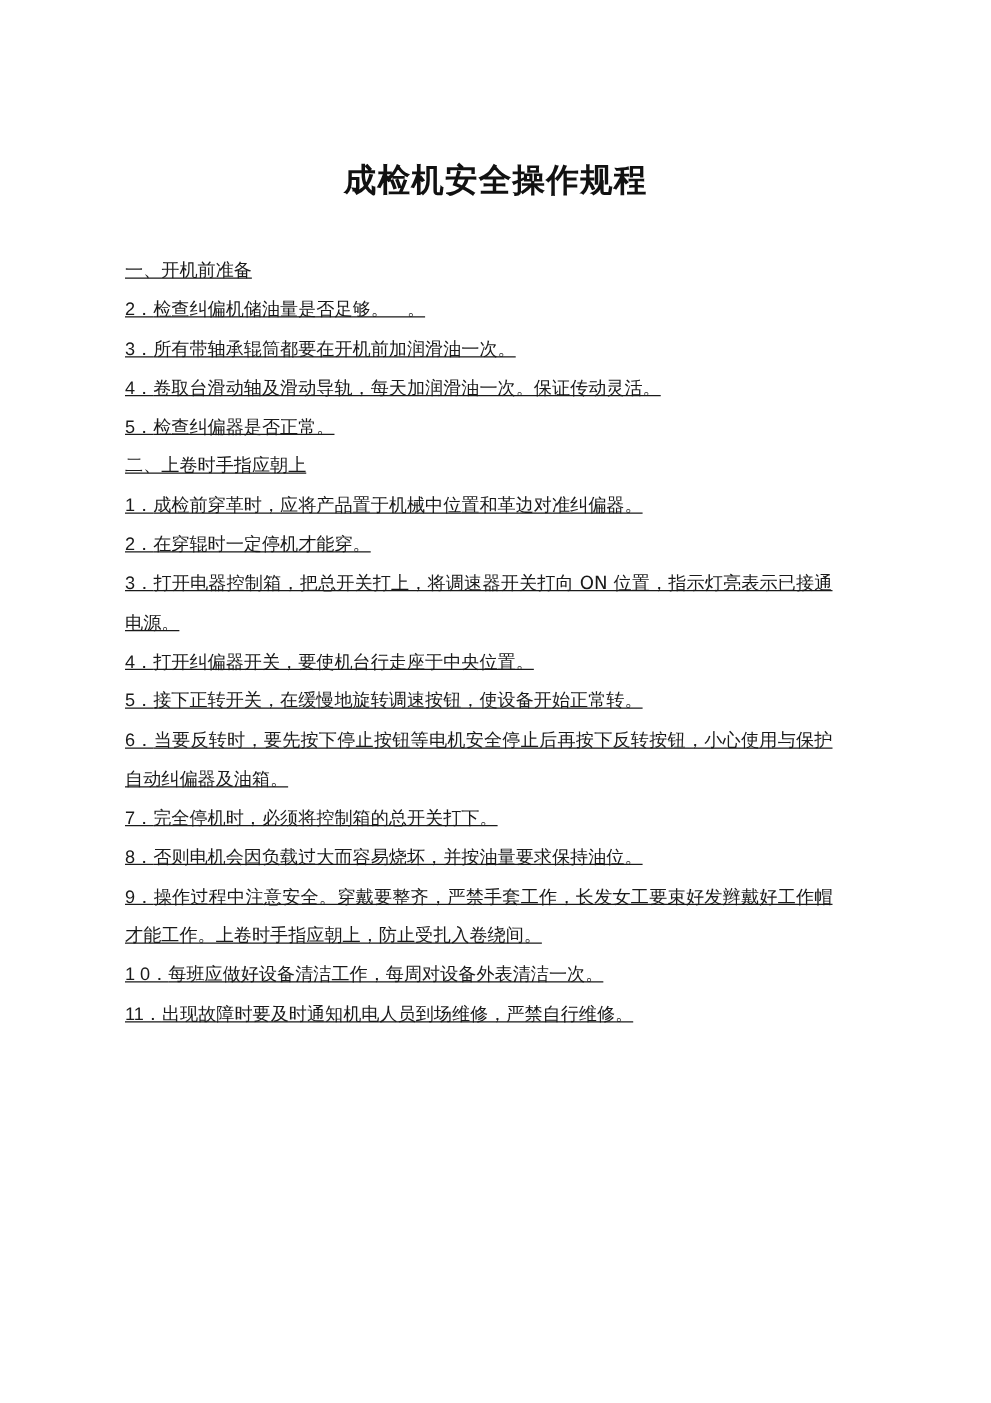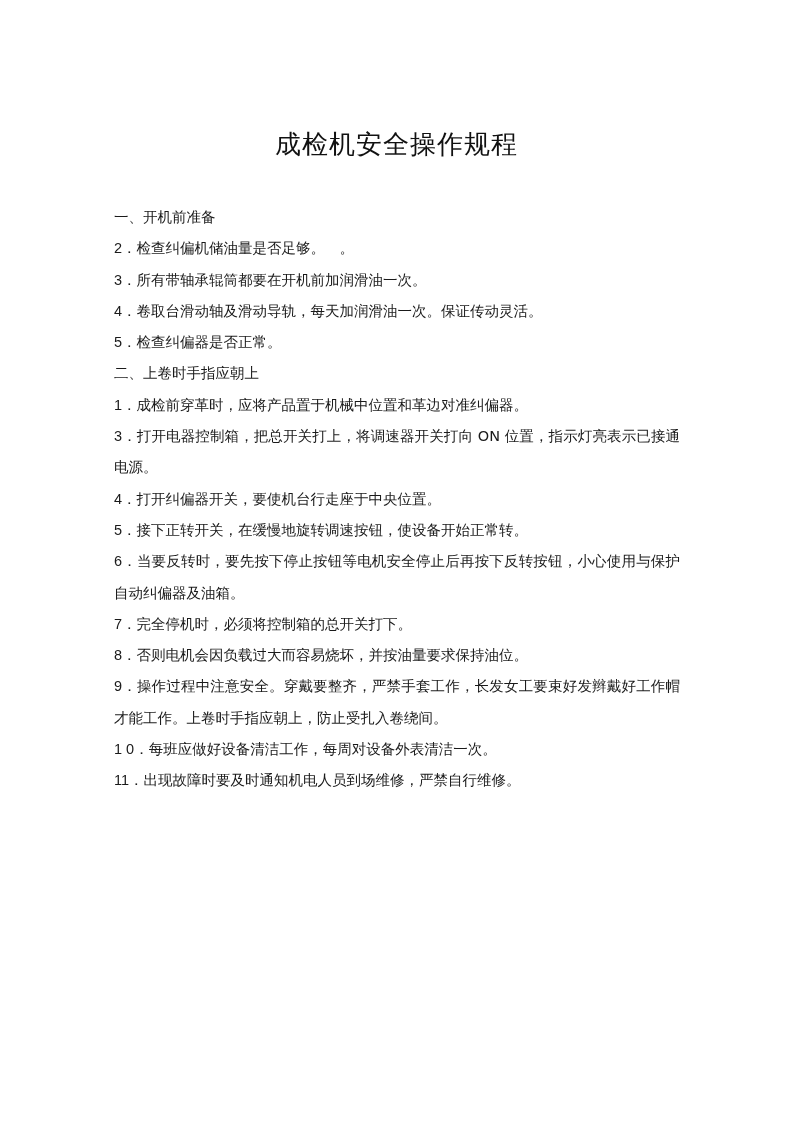--- a/index.html
+++ b/index.html
@@ -1,38 +1,39 @@
 <!DOCTYPE html>
 <html><head>
 <meta charset="utf-8">
 <style>
   html, body { margin: 0; padding: 0; background: #ffffff; }
   body { width: 793px; height: 1122px; position: relative; overflow: hidden;
          font-family: "DejaVu Sans", "Liberation Sans", sans-serif; color: #1a1a1a; }
   .title { position: absolute; top: 110px; left: 0; width: 793px; text-align: center;
-           font-size: 26px; font-weight: normal; color: #111; letter-spacing: 1px; }
-  .content { position: absolute; top: 202px; left: 114px; width: 566px; }
+           font-size: 26px; font-weight: bold; color: #111; letter-spacing: 1px; }
+  .content { position: absolute; top: 202px; left: 100px; width: 566px; text-decoration: underline; }
   .line { font-size: 14.5px; line-height: 31.3px; margin: 0; white-space: normal;
           text-align: justify; }
   .num { font-family: "Liberation Sans", sans-serif; }
 </style>
 </head>
 <body>
 
 <h1 class="title">成检机安全操作规程</h1>
 
 <div class="content">
   <p class="line">一、开机前准备</p>
   <p class="line"><span class="num">2．</span><span>检查纠偏机储油量是否足够。　。</span></p>
   <p class="line"><span class="num">3．</span><span>所有带轴承辊筒都要在开机前加润滑油一次。</span></p>
   <p class="line"><span class="num">4．</span><span>卷取台滑动轴及滑动导轨，每天加润滑油一次。保证传动灵活。</span></p>
   <p class="line"><span class="num">5．</span><span>检查纠偏器是否正常。</span></p>
 
   <p class="line">二、上卷时手指应朝上</p>
   <p class="line"><span class="num">1．</span><span>成检前穿革时，应将产品置于机械中位置和革边对准纠偏器。</span></p>
+  <p class="line"><span class="num">2．</span><span>在穿辊时一定停机才能穿。</span></p>
   <p class="line"><span class="num">3．</span><span>打开电器控制箱，把总开关打上，将调速器开关打向 ON 位置，指示灯亮表示已接通电源。</span></p>
   <p class="line"><span class="num">4．</span><span>打开纠偏器开关，要使机台行走座于中央位置。</span></p>
   <p class="line"><span class="num">5．</span><span>接下正转开关，在缓慢地旋转调速按钮，使设备开始正常转。</span></p>
   <p class="line"><span class="num">6．</span><span>当要反转时，要先按下停止按钮等电机安全停止后再按下反转按钮，小心使用与保护自动纠偏器及油箱。</span></p>
   <p class="line"><span class="num">7．</span><span>完全停机时，必须将控制箱的总开关打下。</span></p>
   <p class="line"><span class="num">8．</span><span>否则电机会因负载过大而容易烧坏，并按油量要求保持油位。</span></p>
   <p class="line"><span class="num">9．</span><span>操作过程中注意安全。穿戴要整齐，严禁手套工作，长发女工要束好发辫戴好工作帽才能工作。上卷时手指应朝上，防止受扎入卷绕间。</span></p>
   <p class="line"><span class="num">1 0．</span><span>每班应做好设备清洁工作，每周对设备外表清洁一次。</span></p>
   <p class="line"><span class="num">11．</span><span>出现故障时要及时通知机电人员到场维修，严禁自行维修。</span></p>
 </div>

